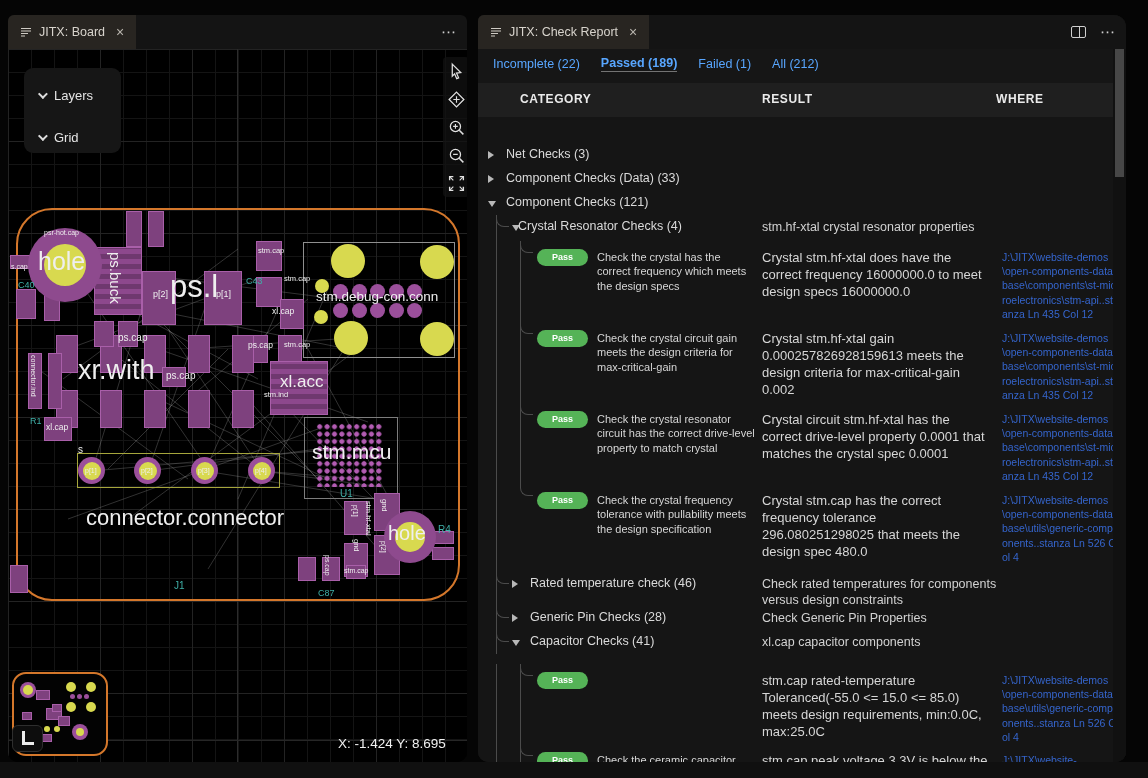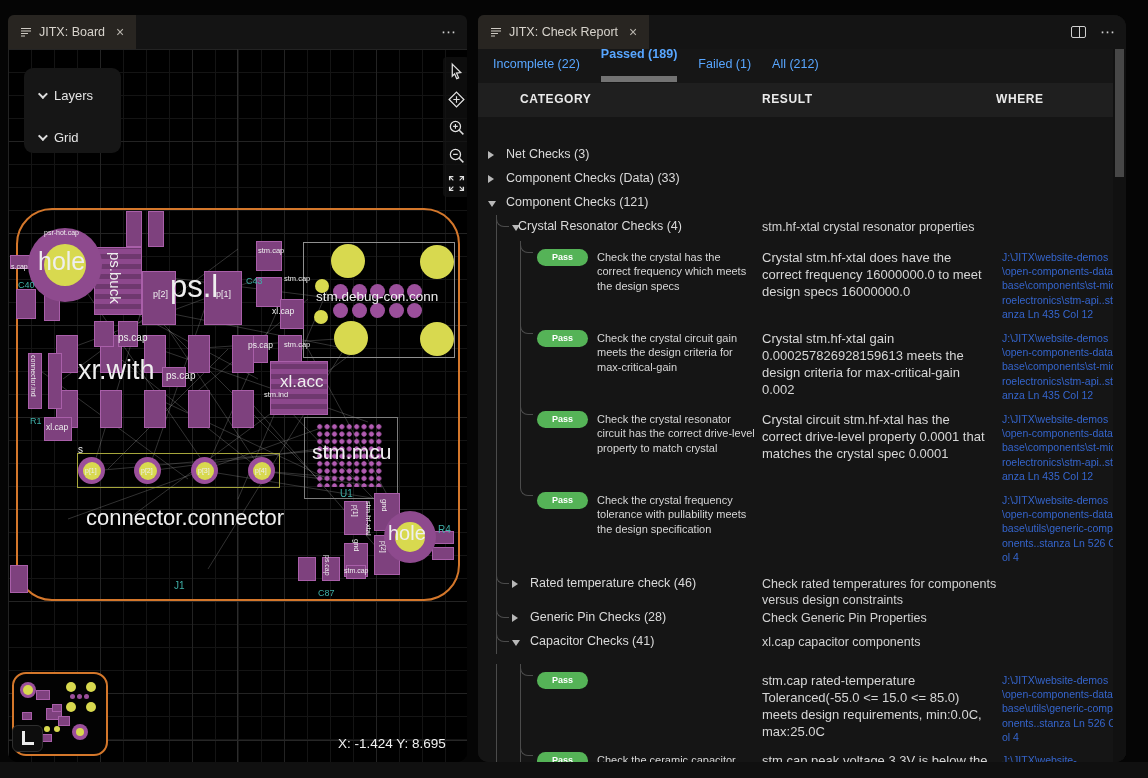--- a/index.html
+++ b/index.html
@@ -65,21 +65,21 @@
   
   #minimap { position:absolute; left:4px; top:623px; width:96px; height:84px; border:2px solid #d4772b; border-radius:14px; background:#030303; }
   #origin-box { position:absolute; left:4px; top:676px; width:31px; height:27px; background:#0d0d0d; border:1px solid #2e2e2e; border-radius:6px; }
   #origin-box .lglyph { position:absolute; left:9px; top:5px; width:12px; height:14px; border-left:3px solid #ececec; border-bottom:3px solid #ececec; }
 
   #coords { position:absolute; left:330px; top:687px; font-size:13.5px; color:#f0f0f0; }
 
   
   #filter-bar { height:30px; display:flex; align-items:center; gap:21px; padding-left:15px; background:#161616; }
   .filter { color:#58a6ff; font-size:12.5px; text-decoration:none; cursor:pointer; }
-  .filter.active { font-weight:bold; border-bottom:6px solid #737373; padding-bottom:15px; }
+  .filter.active { font-weight:bold; border-bottom:1px solid #737373; padding-bottom:1px; }
 
   #table-header { position:relative; height:34px; background:#1f1f1f; margin-top:4px; }
   #table-header .col { position:absolute; top:9px; font-size:12px; font-weight:bold; color:#eaeaea; letter-spacing:.6px; }
   #table-header .col0 { left:42px; } #table-header .col1 { left:284px; } #table-header .col2 { left:518px; }
 
   #report-rows { position:relative; height:649px; overflow:hidden; padding-top:26px; background:#151515; }
   .rrow { position:relative; width:100%; }
   .rrow.group { height:24px; cursor:pointer; }
   .rrow.check { height:81px; }
   .twisty { position:absolute; top:8px; width:0; height:0; }
@@ -430,20 +430,21 @@
         <span class="badge">Pass</span>
         <span class="cdesc">Check the crystal resonator circuit has the correct drive-level property to match crystal</span>
         <span class="cres">Crystal circuit stm.hf-xtal has the correct drive-level property 0.0001 that matches the crystal spec 0.0001</span>
         <a class="cwhere">J:\JITX\website-demos\open-components-database\components\st-microelectronics\stm-api..stanza Ln 435 Col 12</a>
       </div>
       <div class="rrow check" style="height: 88px;">
         <span class="gline" style="left: 18px;"></span>
         <span class="gcurve" style="left: 42px;"></span>
         <span class="badge">Pass</span>
         <span class="cdesc">Check the crystal frequency tolerance with pullability meets the design specification</span>
+        <span class="cres">Crystal stm.cap has the correct frequency tolerance 296.080251298025 that meets the design spec 480.0</span>
         <a class="cwhere">J:\JITX\website-demos\open-components-database\utils\generic-components..stanza Ln 526 Col 4</a>
       </div>
       <div class="rrow group" style="height: 34px;">
         <span class="gline" style="left: 18px;"></span>
         <span class="gcurve" style="left: 18px;"></span>
         <span class="twisty closed" style="left: 34px;"></span>
         <span class="gcat" style="left: 52px;">Rated temperature check (46)</span>
         <span class="gres">Check rated temperatures for components versus design constraints</span>
       </div>
       <div class="rrow group">

